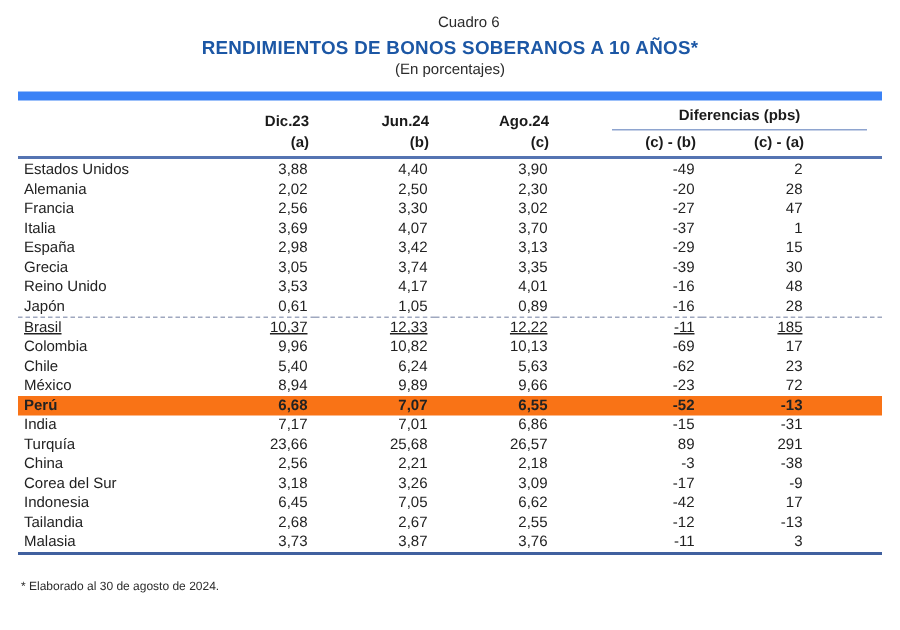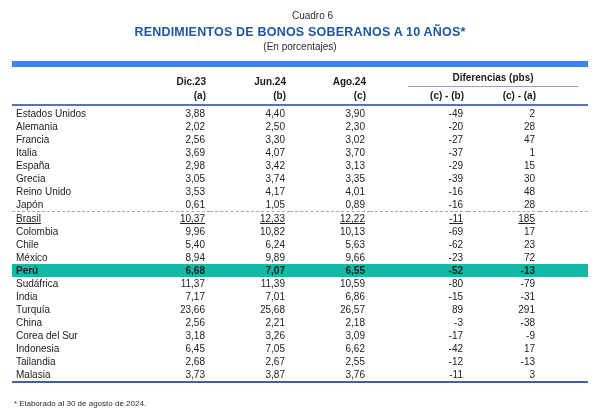--- a/index.html
+++ b/index.html
@@ -23,21 +23,21 @@
   tr.hrow2 th { height:17px; vertical-align:middle; }
   th.num, td.num { text-align:right; }
   th.num { padding-right:4px; }
   .dif-head { margin:0 10px 0 38px; padding-bottom:3px; border-bottom:1.5px solid #8ea4cf; text-align:center; }
 
   tbody td { font-size:10px; line-height:13px; height:13px; padding:0; color:#222222; white-space:nowrap; }
   td.country { text-align:left; padding-left:4px; }
   td.num { padding-right:5px; }
   tbody tr:first-child td { padding-top:1px; }
   tr.sep td { border-top:1px dashed #9fa8bf;text-decoration:underline; }
-  tr.hl td { background:#14b8a6; font-weight:bold; }
+  tr.hl td { background:#f97316; font-weight:bold; }
 
   .footnotes { margin:16px 0 0 14px; font-size:8px; line-height:10px; color:#2b2b2b; }
 </style>
 </head>
 <body>
 
 <div class="page">
 
   <div class="caption">Cuadro 6</div>
   <div class="title">RENDIMIENTOS DE BONOS SOBERANOS A 10 AÑOS*</div>
@@ -185,29 +185,20 @@
         <tr class="hl">
           <td class="country">Perú</td>
           <td class="num">6,68</td>
           <td class="num">7,07</td>
           <td class="num">6,55</td>
           <td class="num">-52</td>
           <td class="num">-13</td>
           <td class="spacer"></td>
         </tr>
         <tr>
-          <td class="country">Sudáfrica</td>
-          <td class="num">11,37</td>
-          <td class="num">11,39</td>
-          <td class="num">10,59</td>
-          <td class="num">-80</td>
-          <td class="num">-79</td>
-          <td class="spacer"></td>
-        </tr>
-        <tr>
           <td class="country">India</td>
           <td class="num">7,17</td>
           <td class="num">7,01</td>
           <td class="num">6,86</td>
           <td class="num">-15</td>
           <td class="num">-31</td>
           <td class="spacer"></td>
         </tr>
         <tr>
           <td class="country">Turquía</td>

